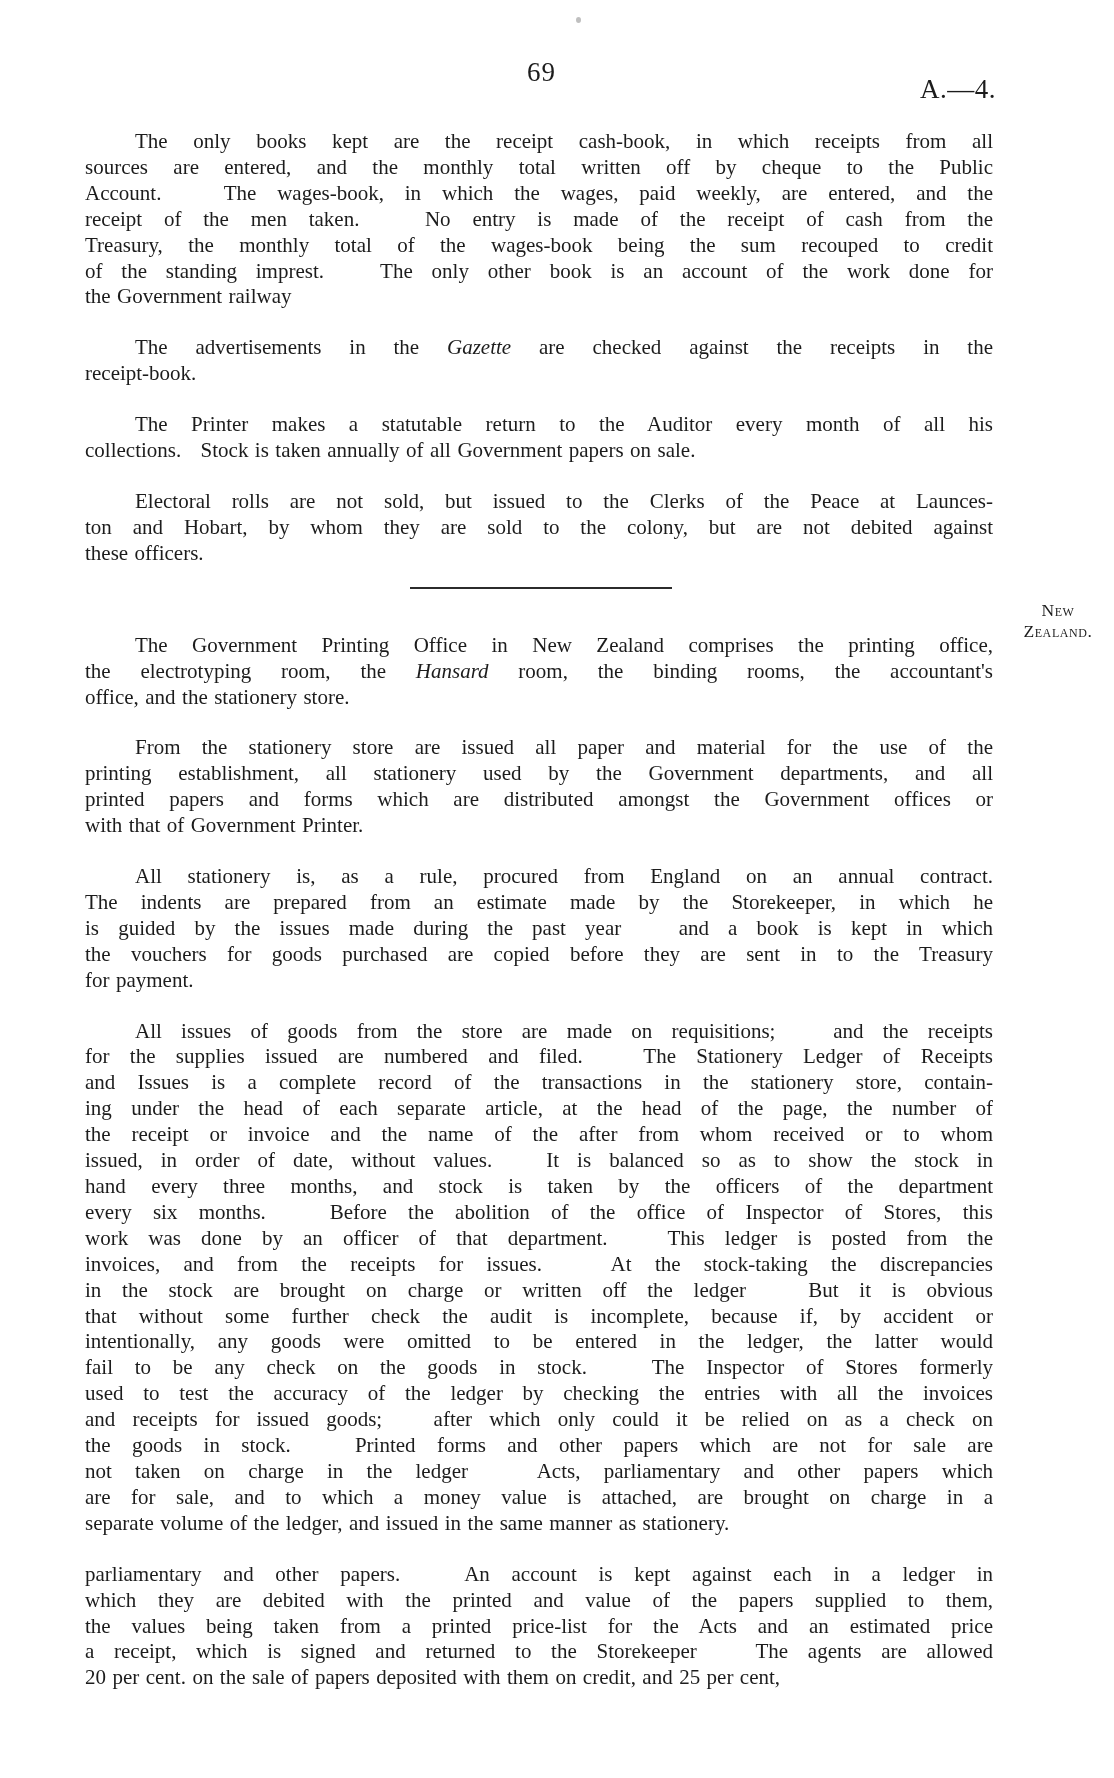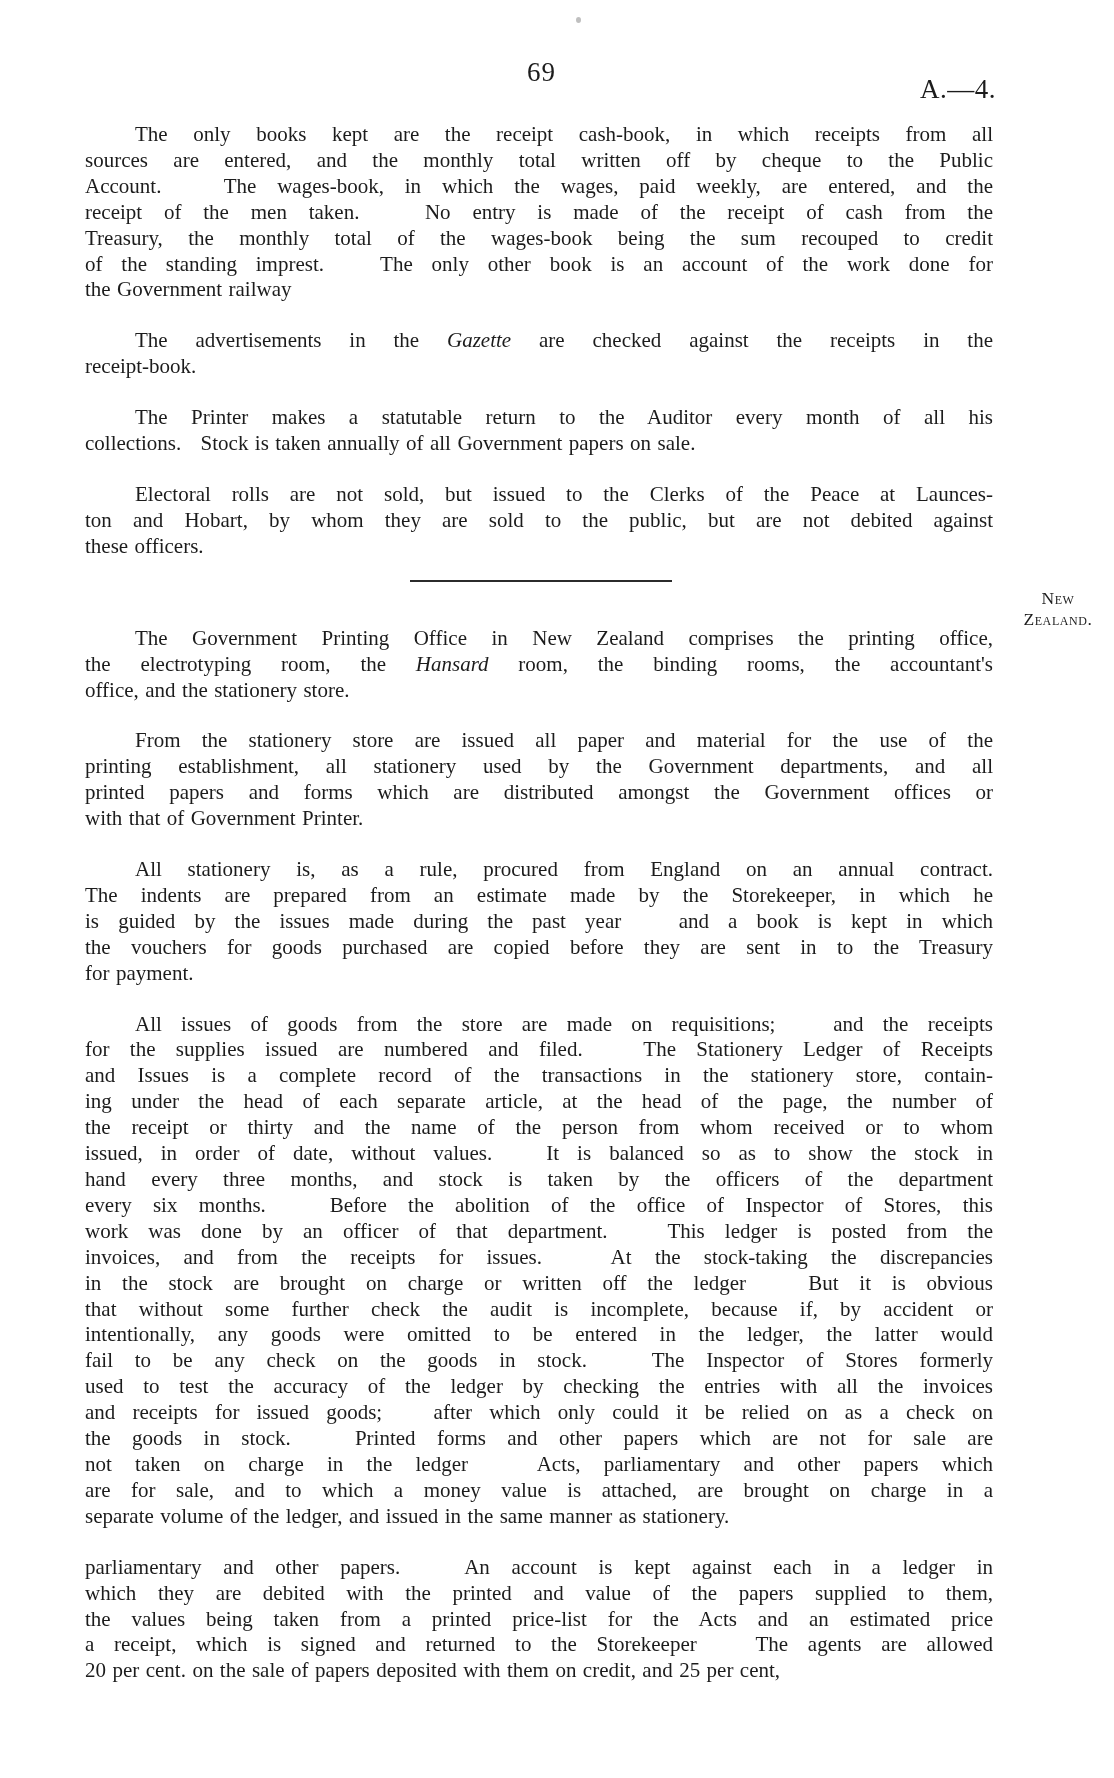--- a/index.html
+++ b/index.html
@@ -43,21 +43,21 @@
   .doc-ref {
     position: absolute;
     right: 118px;
     top: 0;
     font-size: 27px;
     letter-spacing: 0.5px;
     margin-top: 17px;
   }
   .body-col {
     position: absolute;
-    top: 109px;
+    top: 116px;
     left: 85px;
     width: 908px;
   }
   .para {
     margin-top: 25px;
   }
   .section:first-of-type .para:first-child {
     margin-top: 13px;
   }
   .tline {
@@ -76,21 +76,21 @@
   }
   .divider {
     width: 262px;
     height: 2px;
     background: #2b2b2b;
     margin: 20px 0 44px 325px;
   }
   .margin-note {
     position: absolute;
     left: 1010px;
-    top: 588px;
+    top: 600px;
     width: 96px;
     text-align: center;
     font-variant: small-caps;
     font-size: 17.5px;
     line-height: 21px;
     letter-spacing: 0.6px;
     color: #1c1c1c;
   }
 </style>
 </head>
@@ -119,21 +119,21 @@
         <div class="para">
           <div class="tline first"><span>The advertisements in the </span><i>Gazette</i><span> are checked against the receipts in the</span></div>
           <div class="tline last"><span>receipt-book.</span></div>
         </div>
         <div class="para">
           <div class="tline first"><span>The Printer makes a statutable return to the Auditor every month of all his</span></div>
           <div class="tline last"><span>collections.&nbsp;&nbsp; Stock is taken annually of all Government papers on sale.</span></div>
         </div>
         <div class="para">
           <div class="tline first"><span>Electoral rolls are not sold, but issued to the Clerks of the Peace at Launces-</span></div>
-          <div class="tline"><span>ton and Hobart, by whom they are sold to the public, but are not debited against</span></div>
+          <div class="tline"><span>ton and Hobart, by whom they are sold to the colony, but are not debited against</span></div>
           <div class="tline last"><span>these officers.</span></div>
         </div>
       </div>
     <div class="divider"></div>
     <div class="section">
         <div class="para">
           <div class="tline first"><span>The Government Printing Office in New Zealand comprises the printing office,</span></div>
           <div class="tline"><span>the electrotyping room, the </span><i>Hansard</i><span> room, the binding rooms, the accountant's</span></div>
           <div class="tline last"><span>office, and the stationery store.</span></div>
         </div>
@@ -148,21 +148,21 @@
           <div class="tline"><span>The indents are prepared from an estimate made by the Storekeeper, in which he</span></div>
           <div class="tline"><span>is guided by the issues made during the past year&nbsp;&nbsp; and a book is kept in which</span></div>
           <div class="tline"><span>the vouchers for goods purchased are copied before they are sent in to the Treasury</span></div>
           <div class="tline last"><span>for payment.</span></div>
         </div>
         <div class="para">
           <div class="tline first"><span>All issues of goods from the store are made on requisitions;&nbsp;&nbsp; and the receipts</span></div>
           <div class="tline"><span>for the supplies issued are numbered and filed.&nbsp;&nbsp; The Stationery Ledger of Receipts</span></div>
           <div class="tline"><span>and Issues is a complete record of the transactions in the stationery store, contain-</span></div>
           <div class="tline"><span>ing under the head of each separate article, at the head of the page, the number of</span></div>
-          <div class="tline"><span>the receipt or thirty and the name of the person from whom received or to whom</span></div>
+          <div class="tline"><span>the receipt or invoice and the name of the after from whom received or to whom</span></div>
           <div class="tline"><span>issued, in order of date, without values.&nbsp;&nbsp; It is balanced so as to show the stock in</span></div>
           <div class="tline"><span>hand every three months, and stock is taken by the officers of the department</span></div>
           <div class="tline"><span>every six months.&nbsp;&nbsp; Before the abolition of the office of Inspector of Stores, this</span></div>
           <div class="tline"><span>work was done by an officer of that department.&nbsp;&nbsp; This ledger is posted from the</span></div>
           <div class="tline"><span>invoices, and from the receipts for issues.&nbsp;&nbsp; At the stock-taking the discrepancies</span></div>
           <div class="tline"><span>in the stock are brought on charge or written off the ledger&nbsp;&nbsp; But it is obvious</span></div>
           <div class="tline"><span>that without some further check the audit is incomplete, because if, by accident or</span></div>
           <div class="tline"><span>intentionally, any goods were omitted to be entered in the ledger, the latter would</span></div>
           <div class="tline"><span>fail to be any check on the goods in stock.&nbsp;&nbsp; The Inspector of Stores formerly</span></div>
           <div class="tline"><span>used to test the accuracy of the ledger by checking the entries with all the invoices</span></div>

